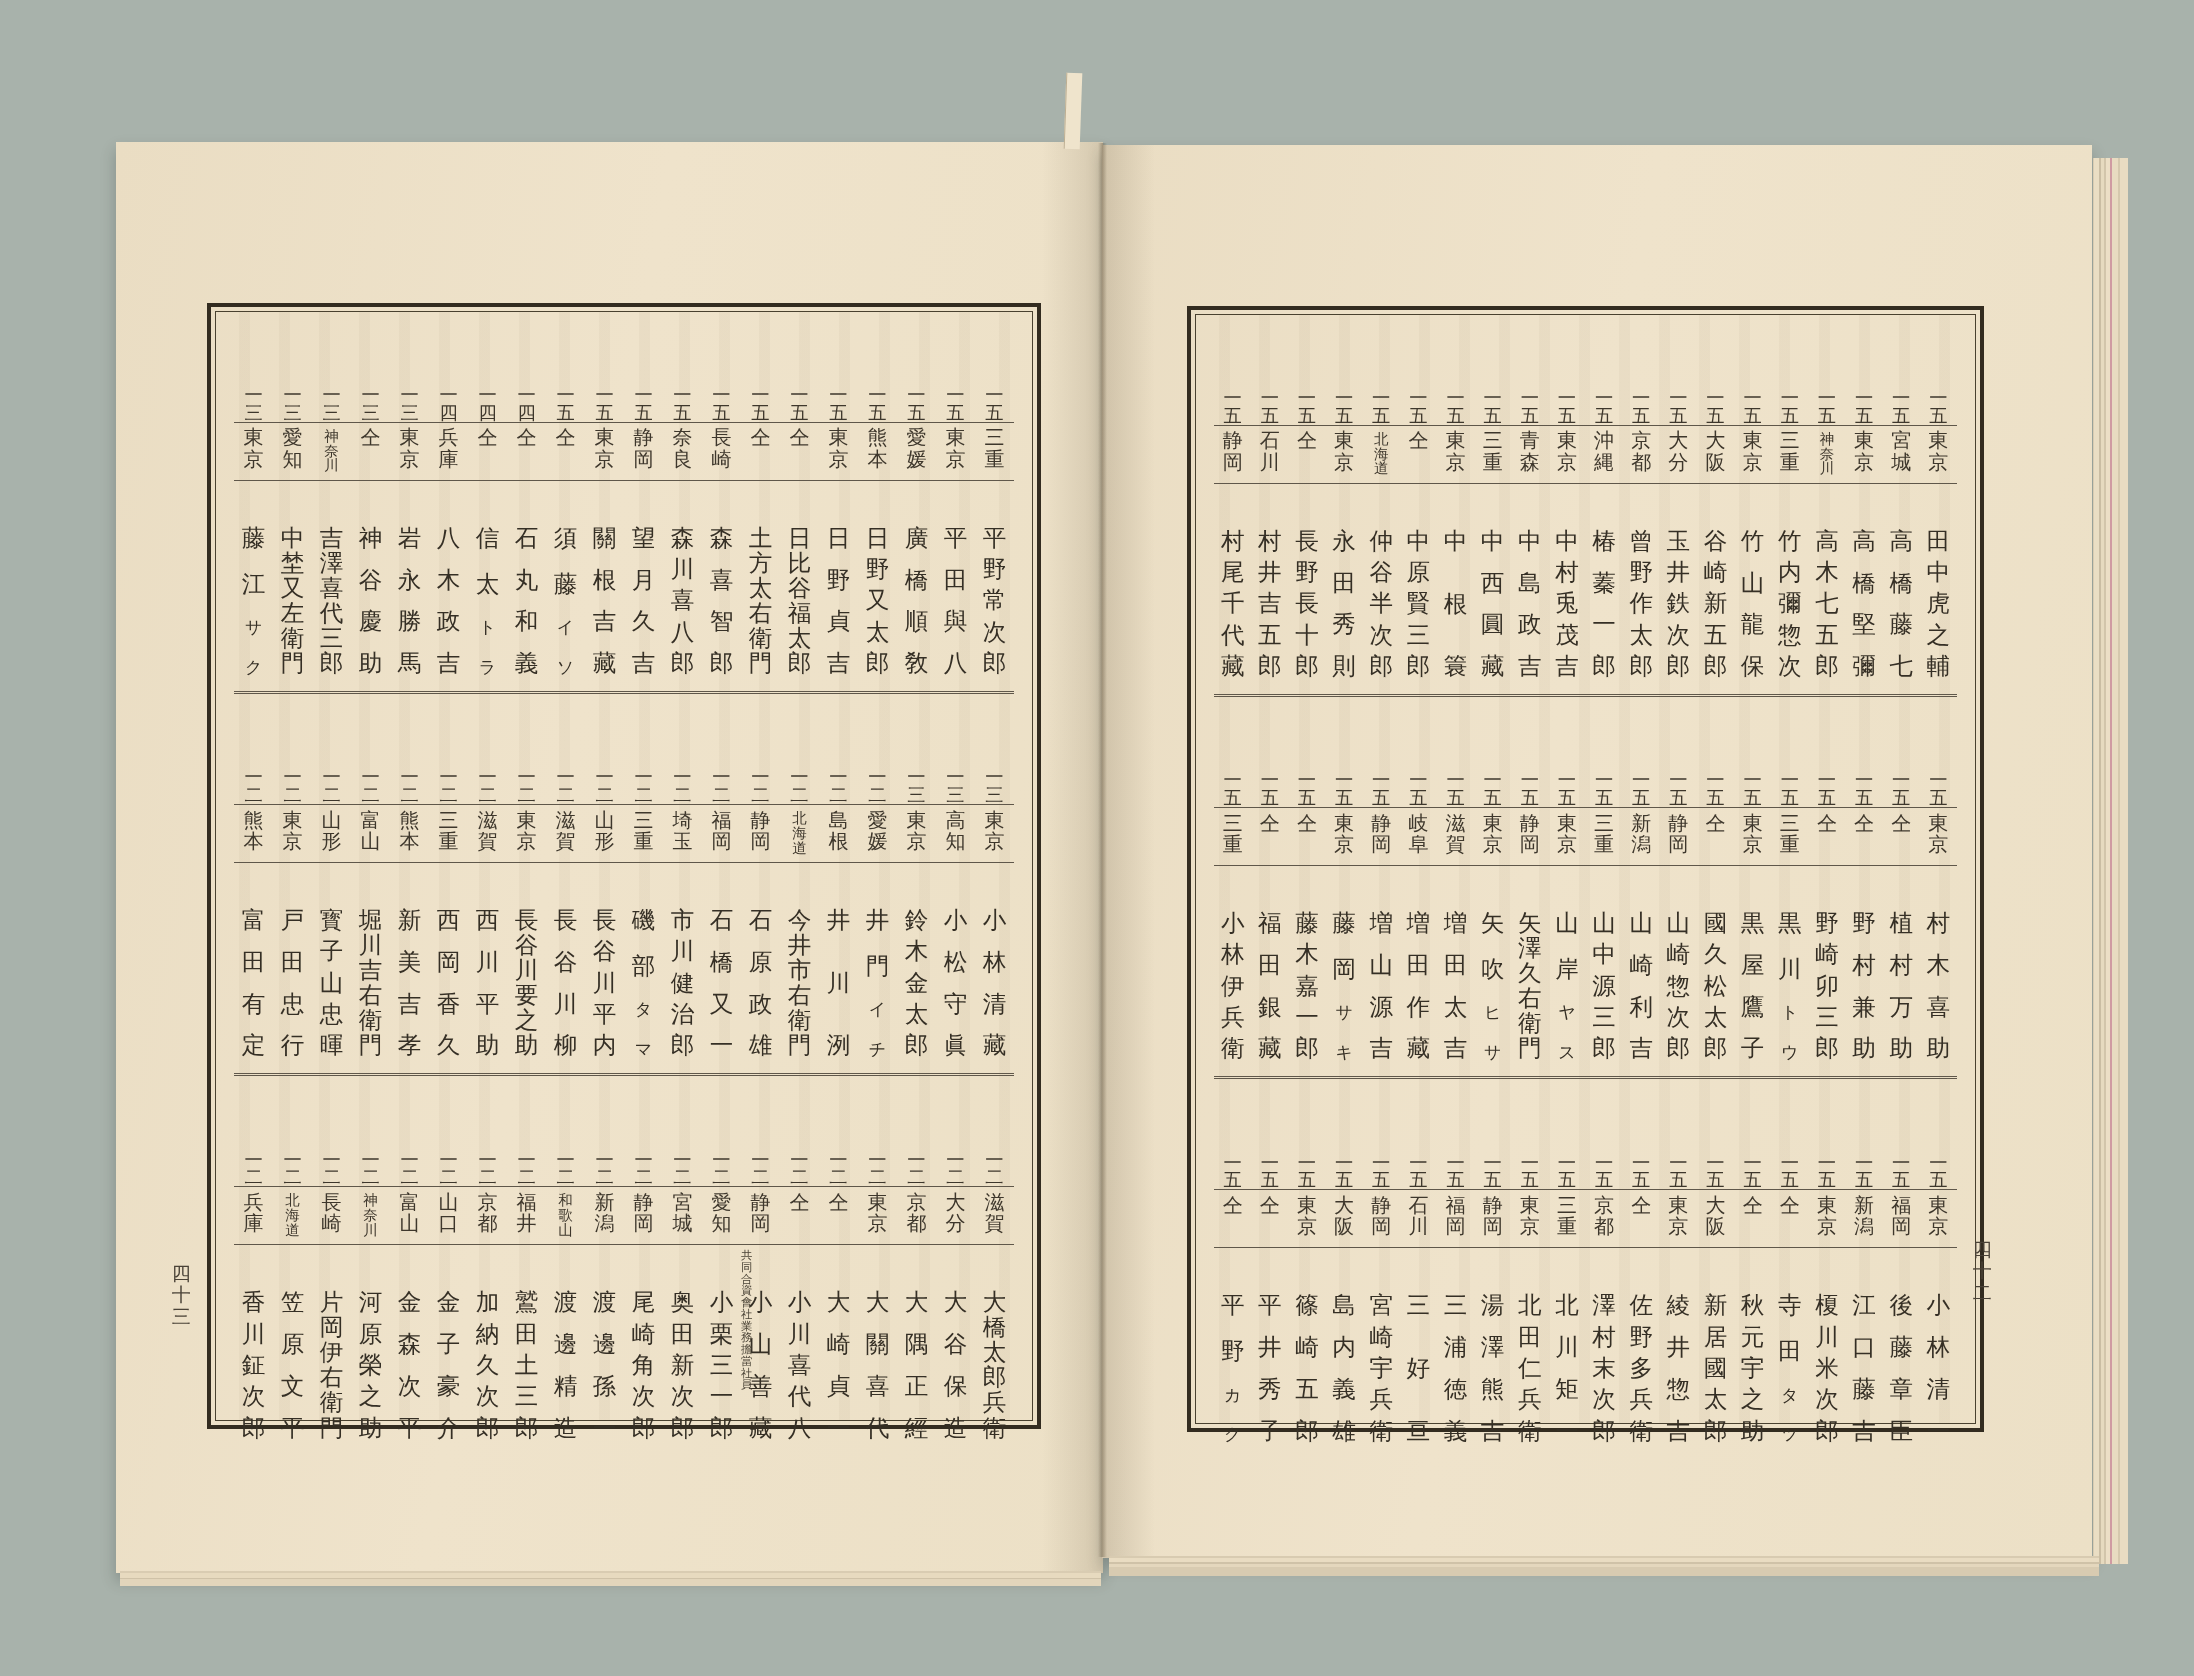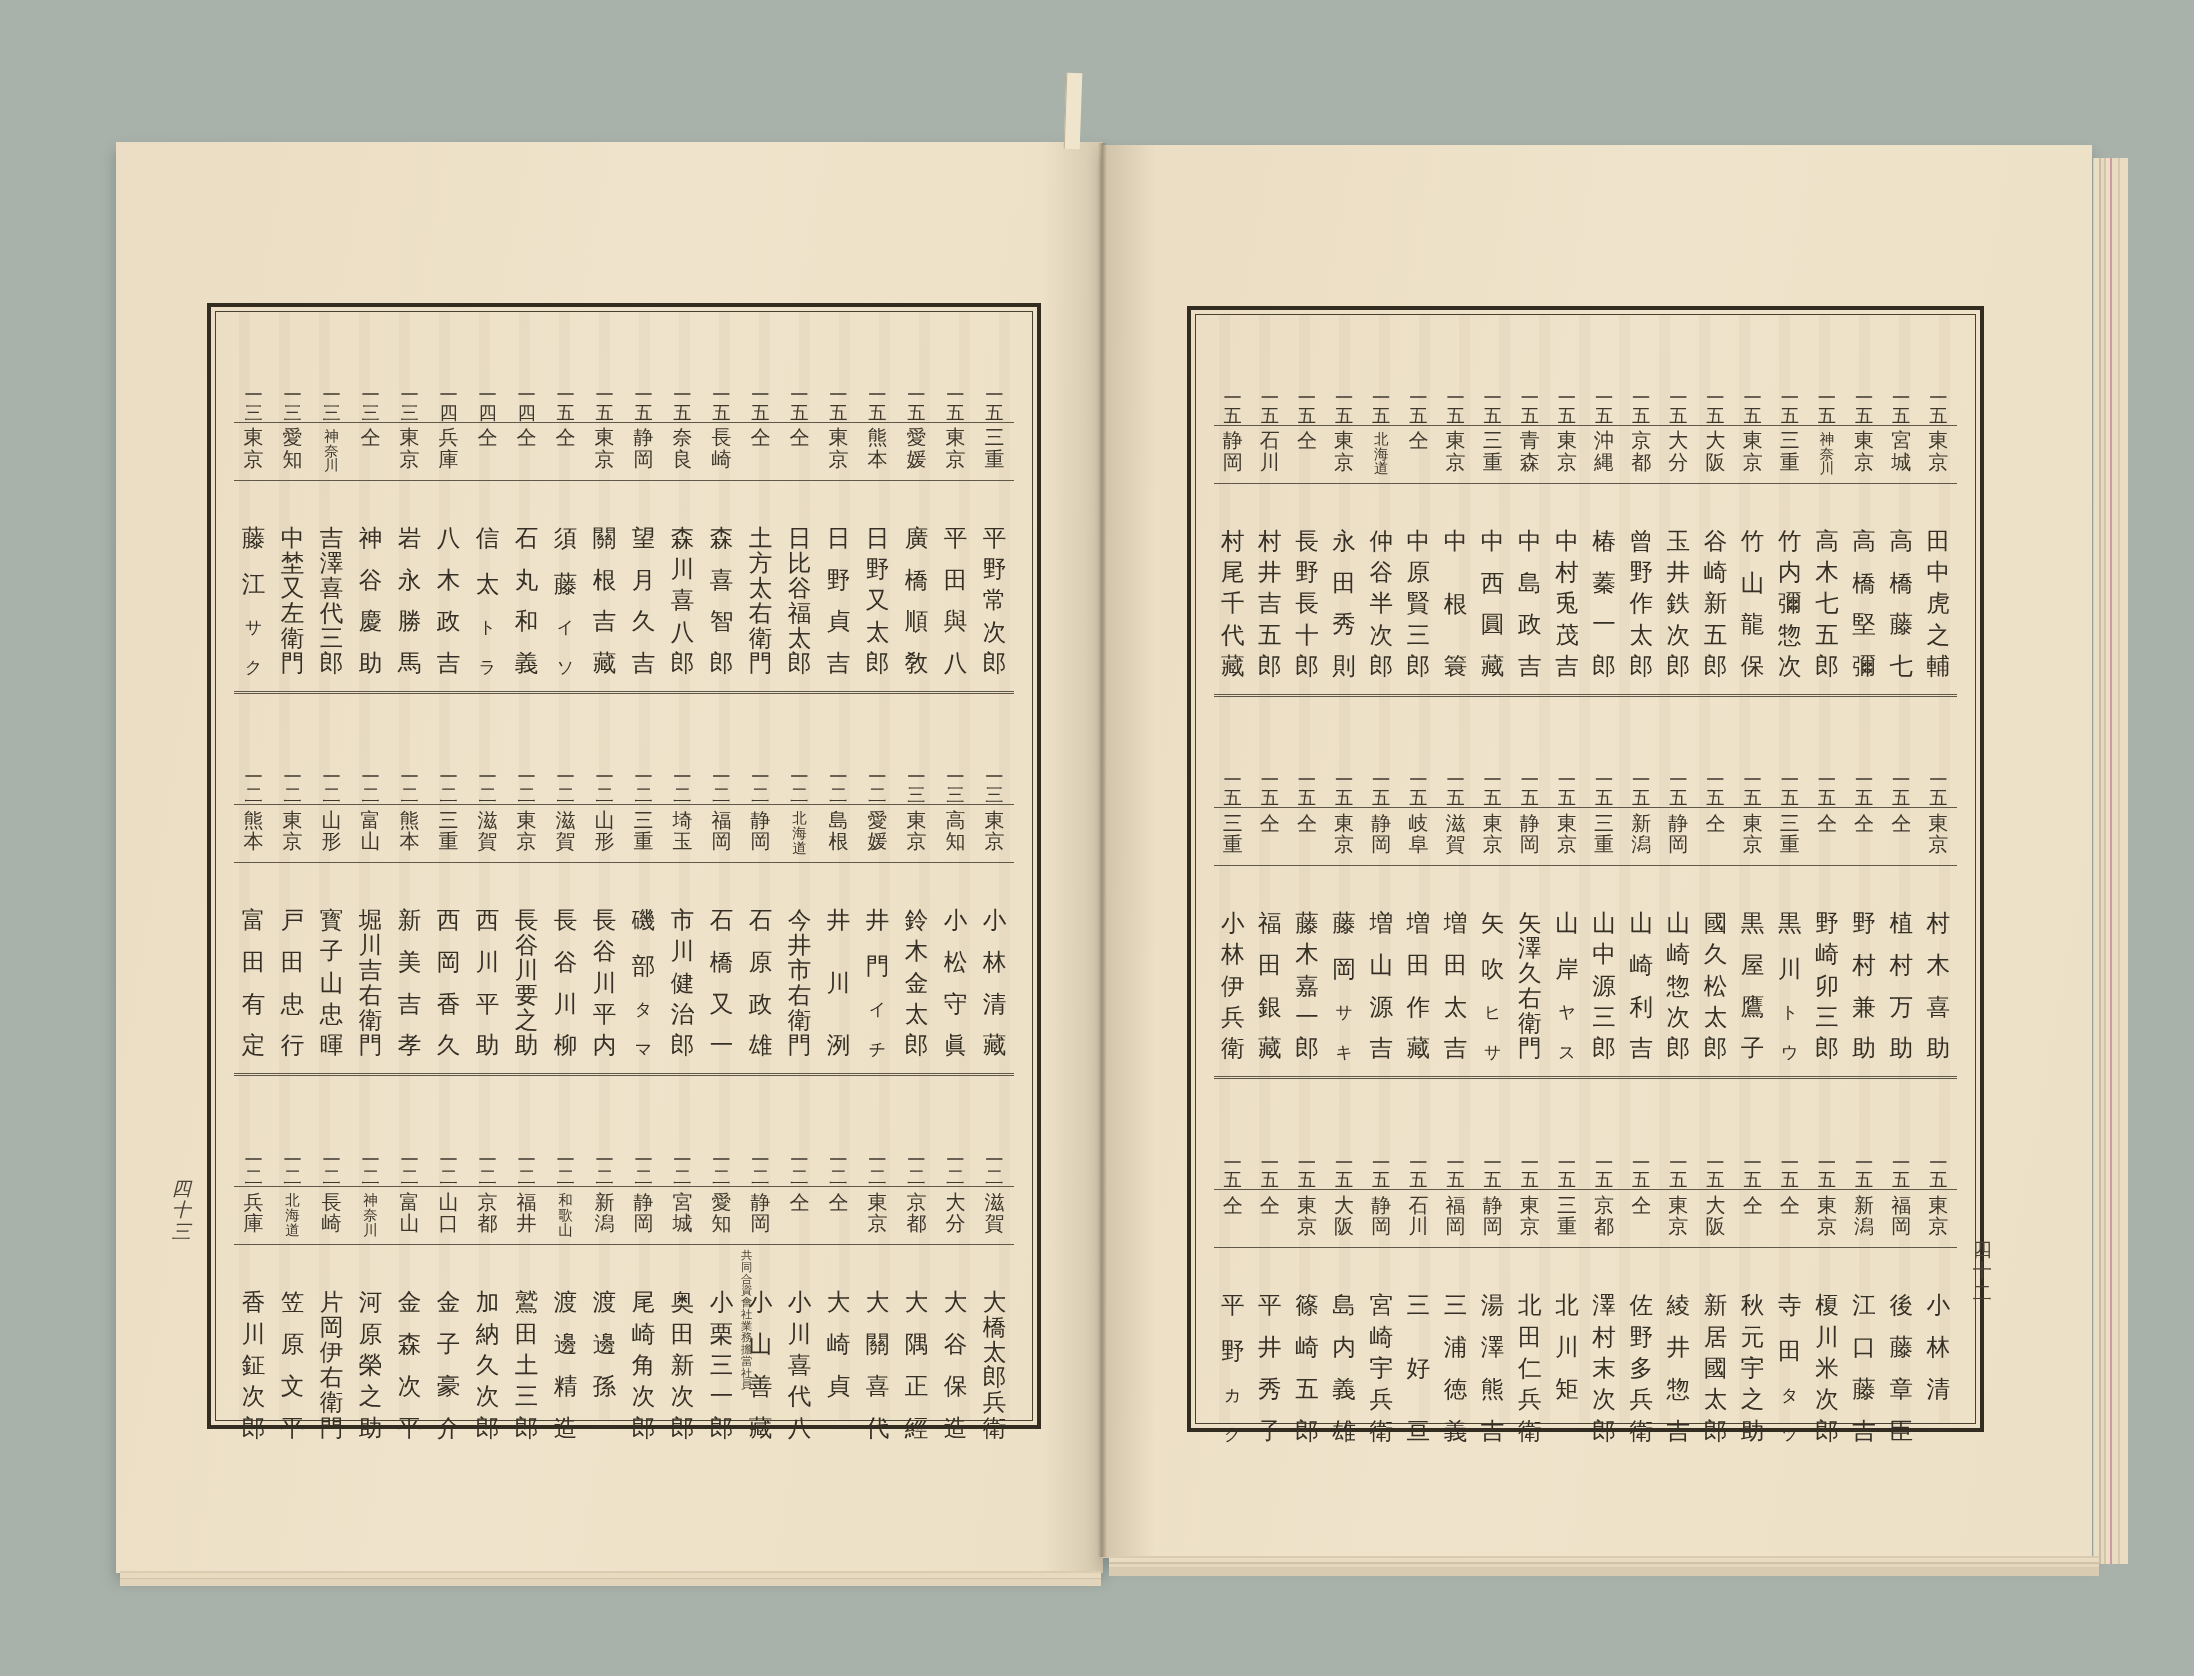--- a/index.html
+++ b/index.html
@@ -60,21 +60,21 @@
   .pref-cell.small{font-size:14.5px;line-height:1.02;padding-top:1.5px;}
   .name-cell{height:149px;justify-content:space-between;font-size:23.6px;line-height:1;color:#352f25;position:relative;}
   .name-cell .kana{font-size:.72em;}
   .note{position:absolute;right:-11.4px;top:-41px;display:flex;flex-direction:column;align-items:center;
     font-size:11.4px;line-height:1.03;color:#4a4336;white-space:nowrap;}
   
   .folio{
     position:absolute;width:24.4px;font-size:19px;line-height:1.12;color:#4a4237;
     word-break:break-all;text-align:center;
   }
-  .folio-left{left:169px;top:1178px;font-style:italic;}
+  .folio-left{left:169px;top:1263px;}
   .folio-right{left:1946px;top:1239px;margin-left:24px;}
 </style>
 </head>
 <body>
 
 <div class="stage">
 
   <div class="page page-left"></div>
   <div class="page page-right"></div>
 

